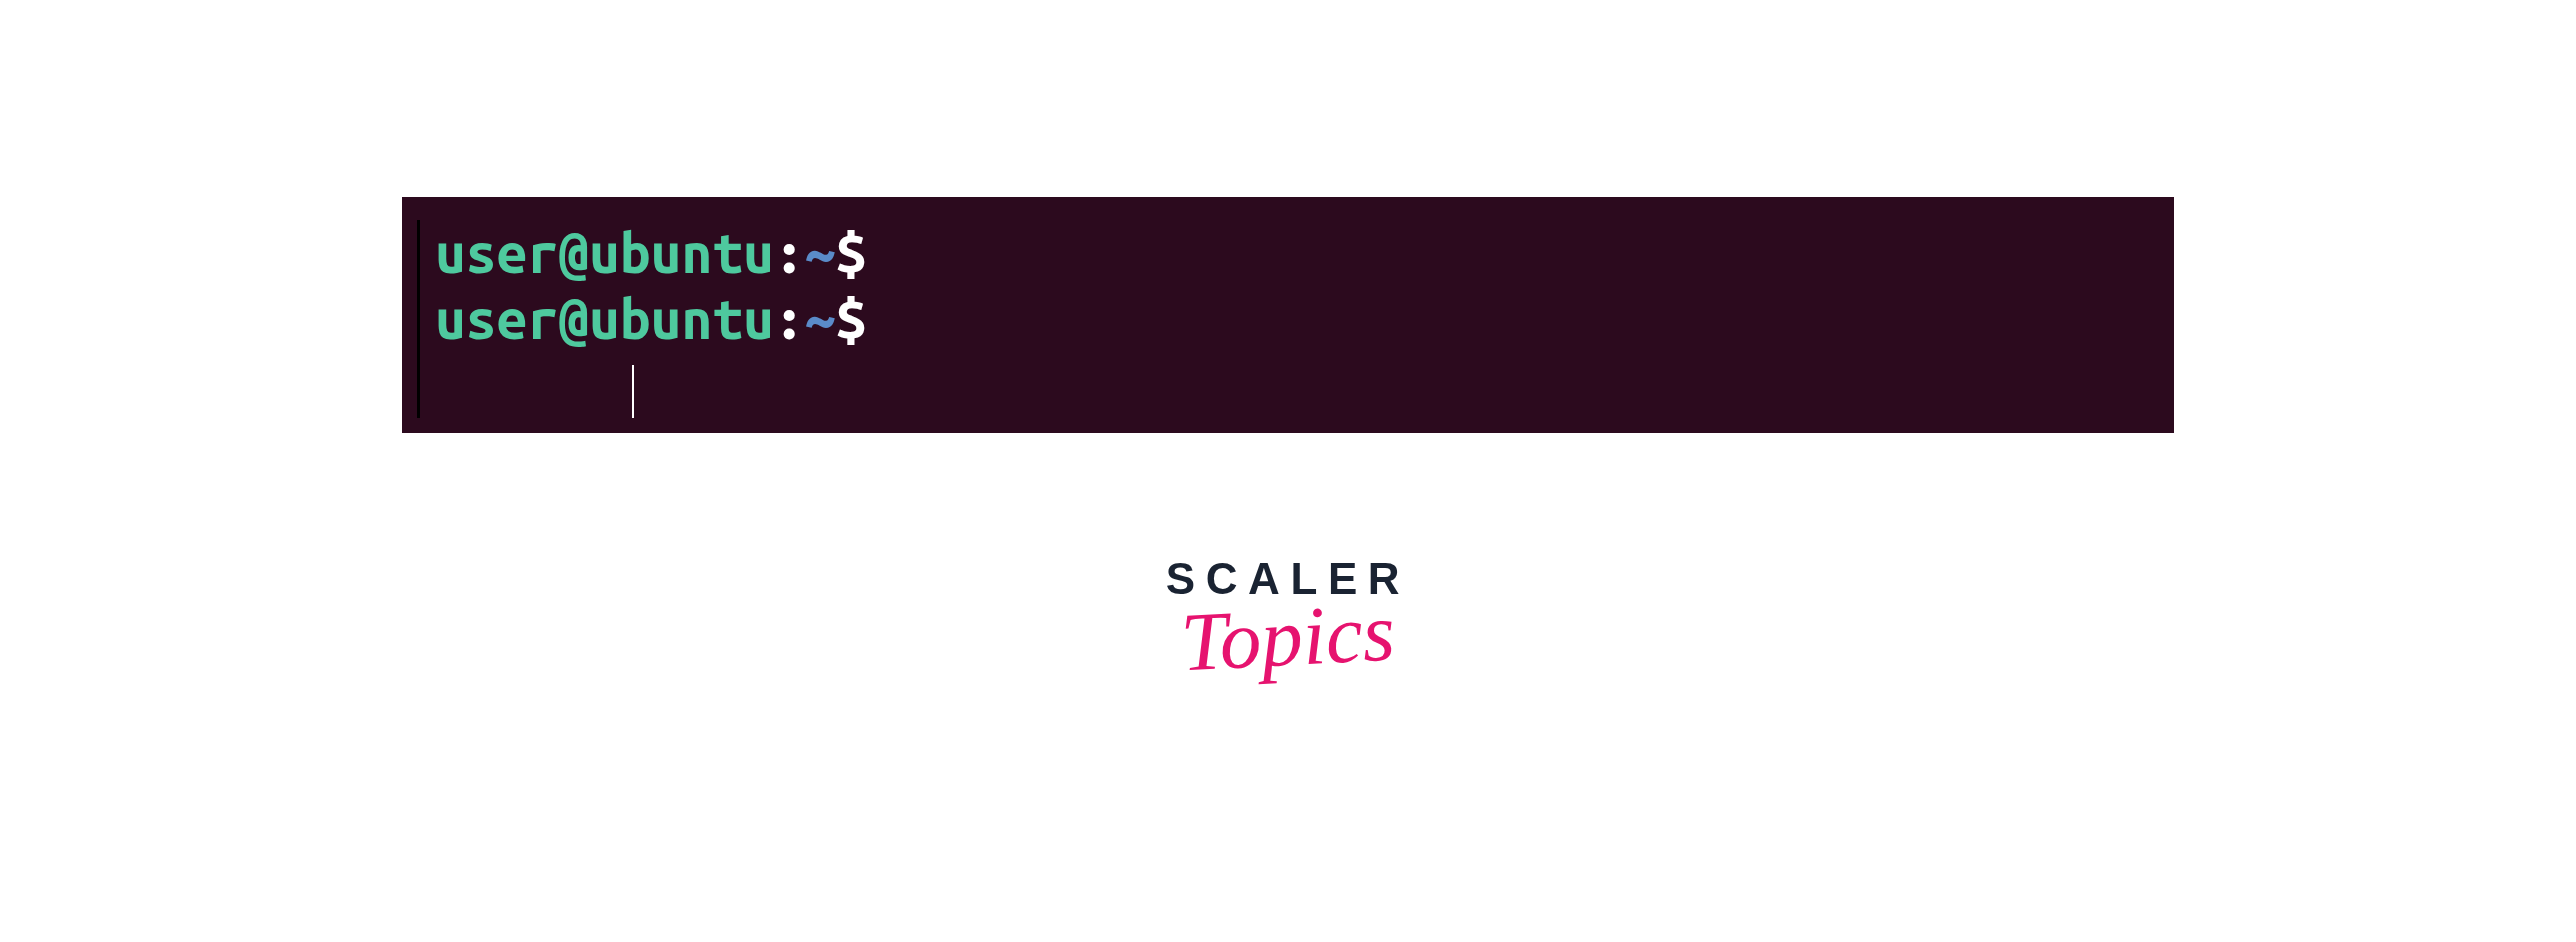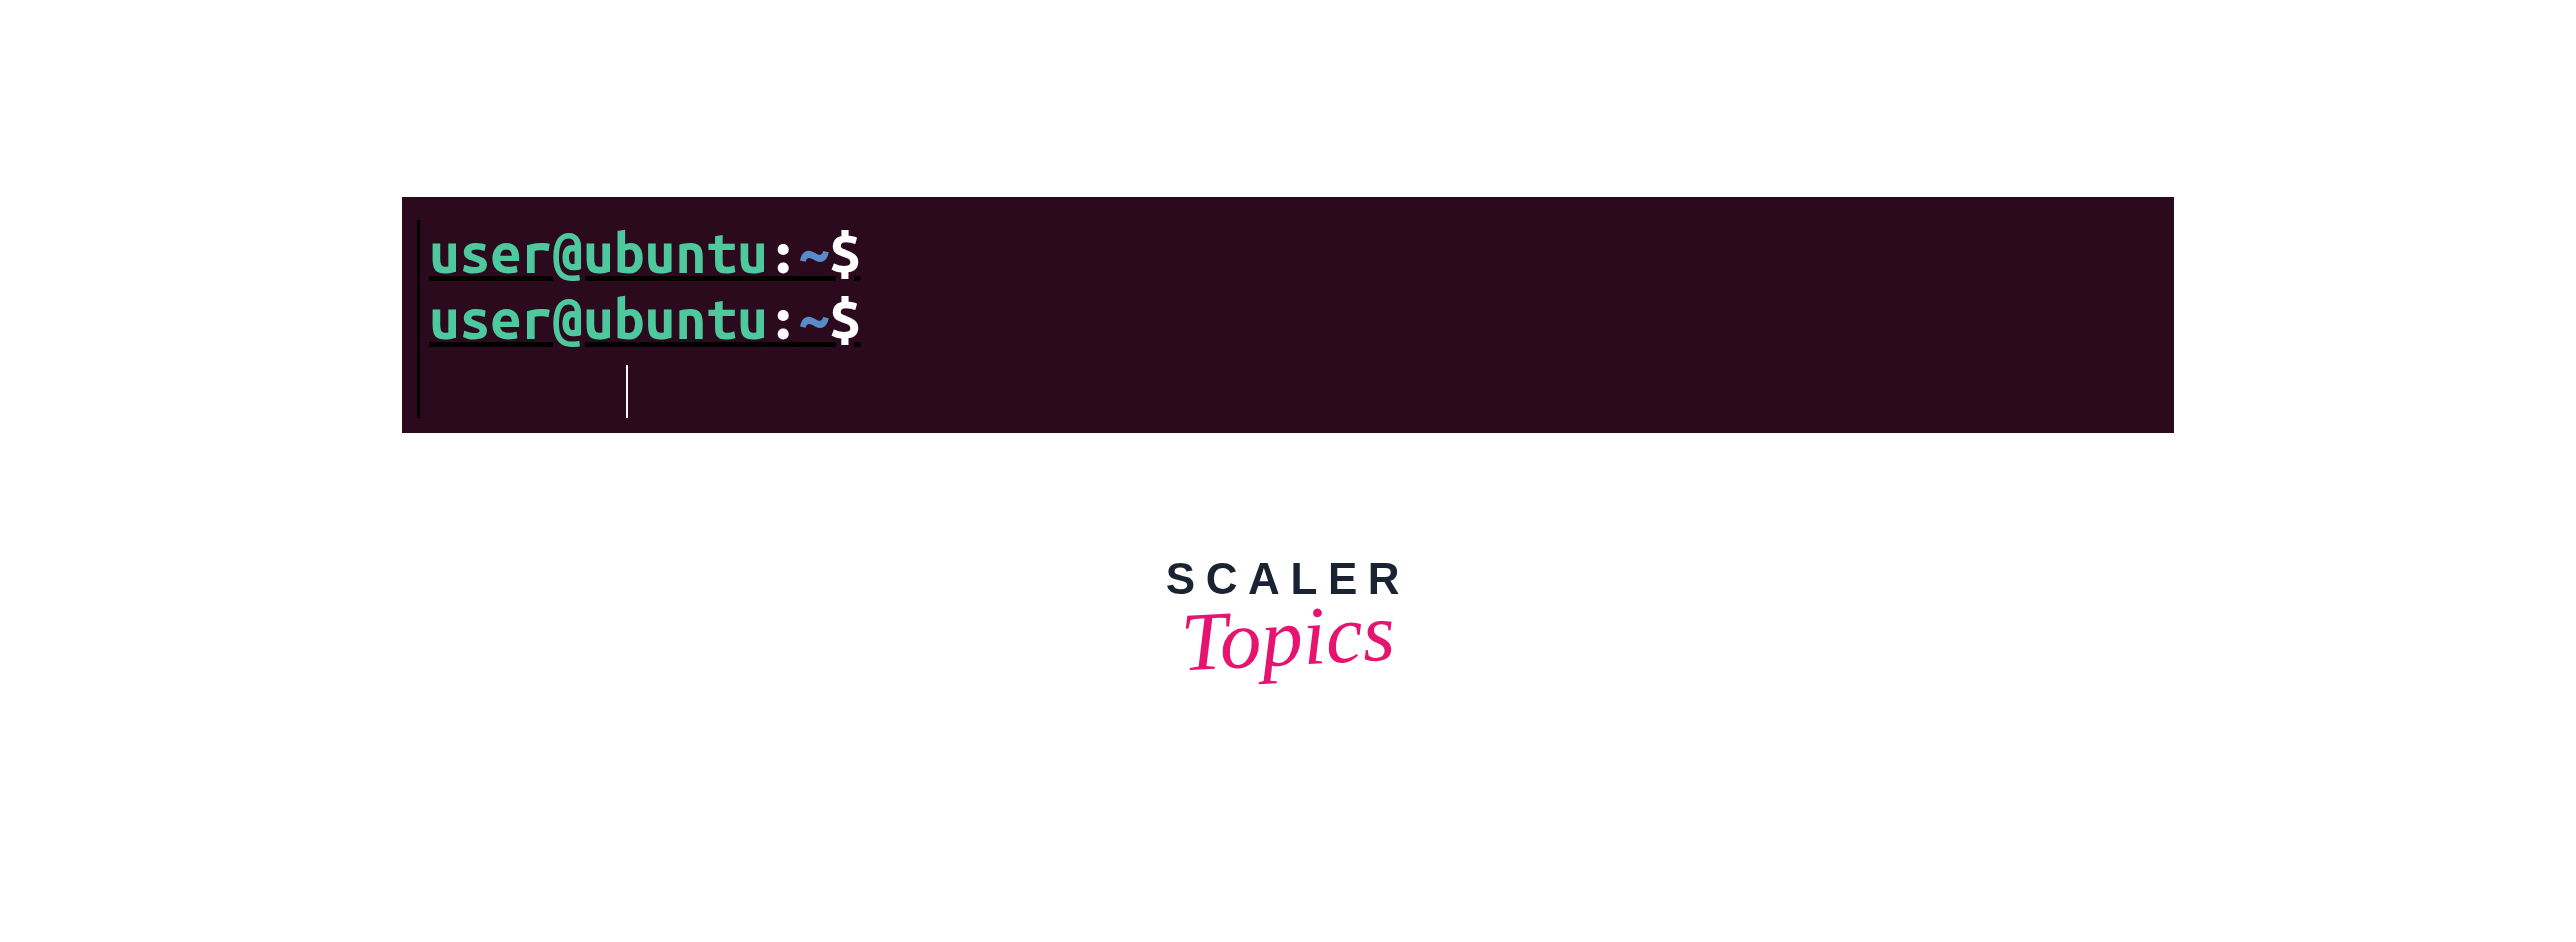--- a/index.html
+++ b/index.html
@@ -19,22 +19,21 @@
     .terminal-container {
       margin-top: 197px;
       width: 1772px;
       background: #2c0a1e;
       padding: 23px 15px 15px 15px;
       overflow: hidden;
       position: relative;
     }
     .terminal-inner {
       border-left: 3px solid #000;
-      padding-left: 9px;
-      text-decoration: underline;
+      padding-left: 15px;
     }
     .terminal-line {
       font-size: 55px;
       line-height: 1.2;
       white-space: nowrap;
       font-weight: 600;
     }
     .prompt-user {
       color: #4ec99e;
       font-weight: 700;

